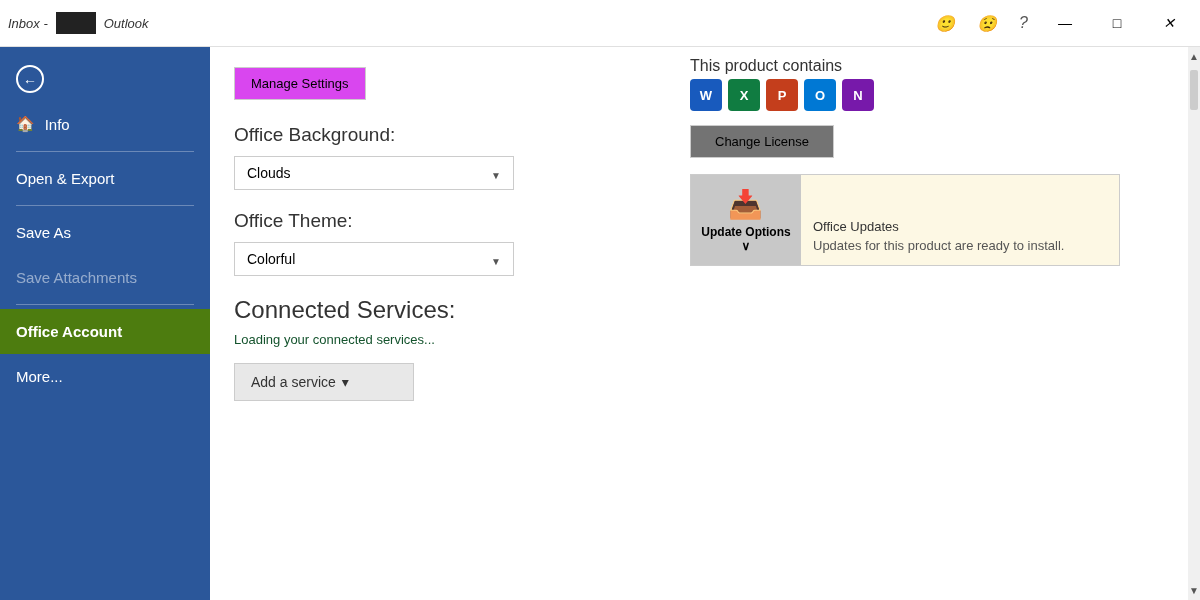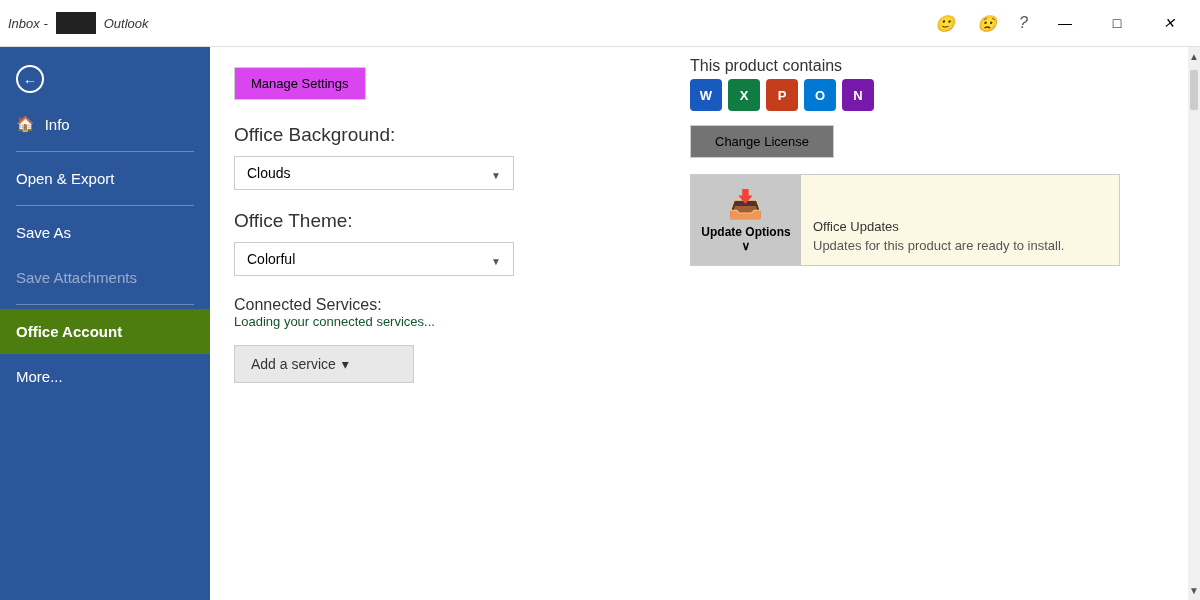--- a/index.html
+++ b/index.html
@@ -57,21 +57,21 @@
     }
     .section-label { font-size: 19px; font-weight: 300; color: #333; margin-bottom: 10px; }
     .dropdown-container { margin-bottom: 20px; }
     .dropdown {
       border: 1px solid #ccc; padding: 8px 12px;
       font-size: 14px; display: flex; align-items: flex-end;
       justify-content: space-between; cursor: pointer; background: #fff;
       width: 280px;
     }
     .dropdown-arrow { font-size: 10px; color: #555; }
-    .connected-label { font-size: 16px; font-weight: 300; color: #333; }
+    .connected-label { font-size: 24px; font-weight: 300; color: #333; margin-bottom: 8px; }
     .loading-text { font-size: 13px; color: #14532d; margin-bottom: 16px; }
     .add-service-btn {
       border: 1px solid #ccc; background: #e8e8e8; padding: 10px 16px;
       font-size: 14px; cursor: pointer; display: flex; align-items: center; gap: 6px;
       color: #333; width: 180px;
     }
 
     
     .right-panel { flex: 1; padding: 10px 20px; overflow-y: auto; position: relative; }
     .product-contains { font-size: 16px; color: #333; margin-bottom: 4px; }

